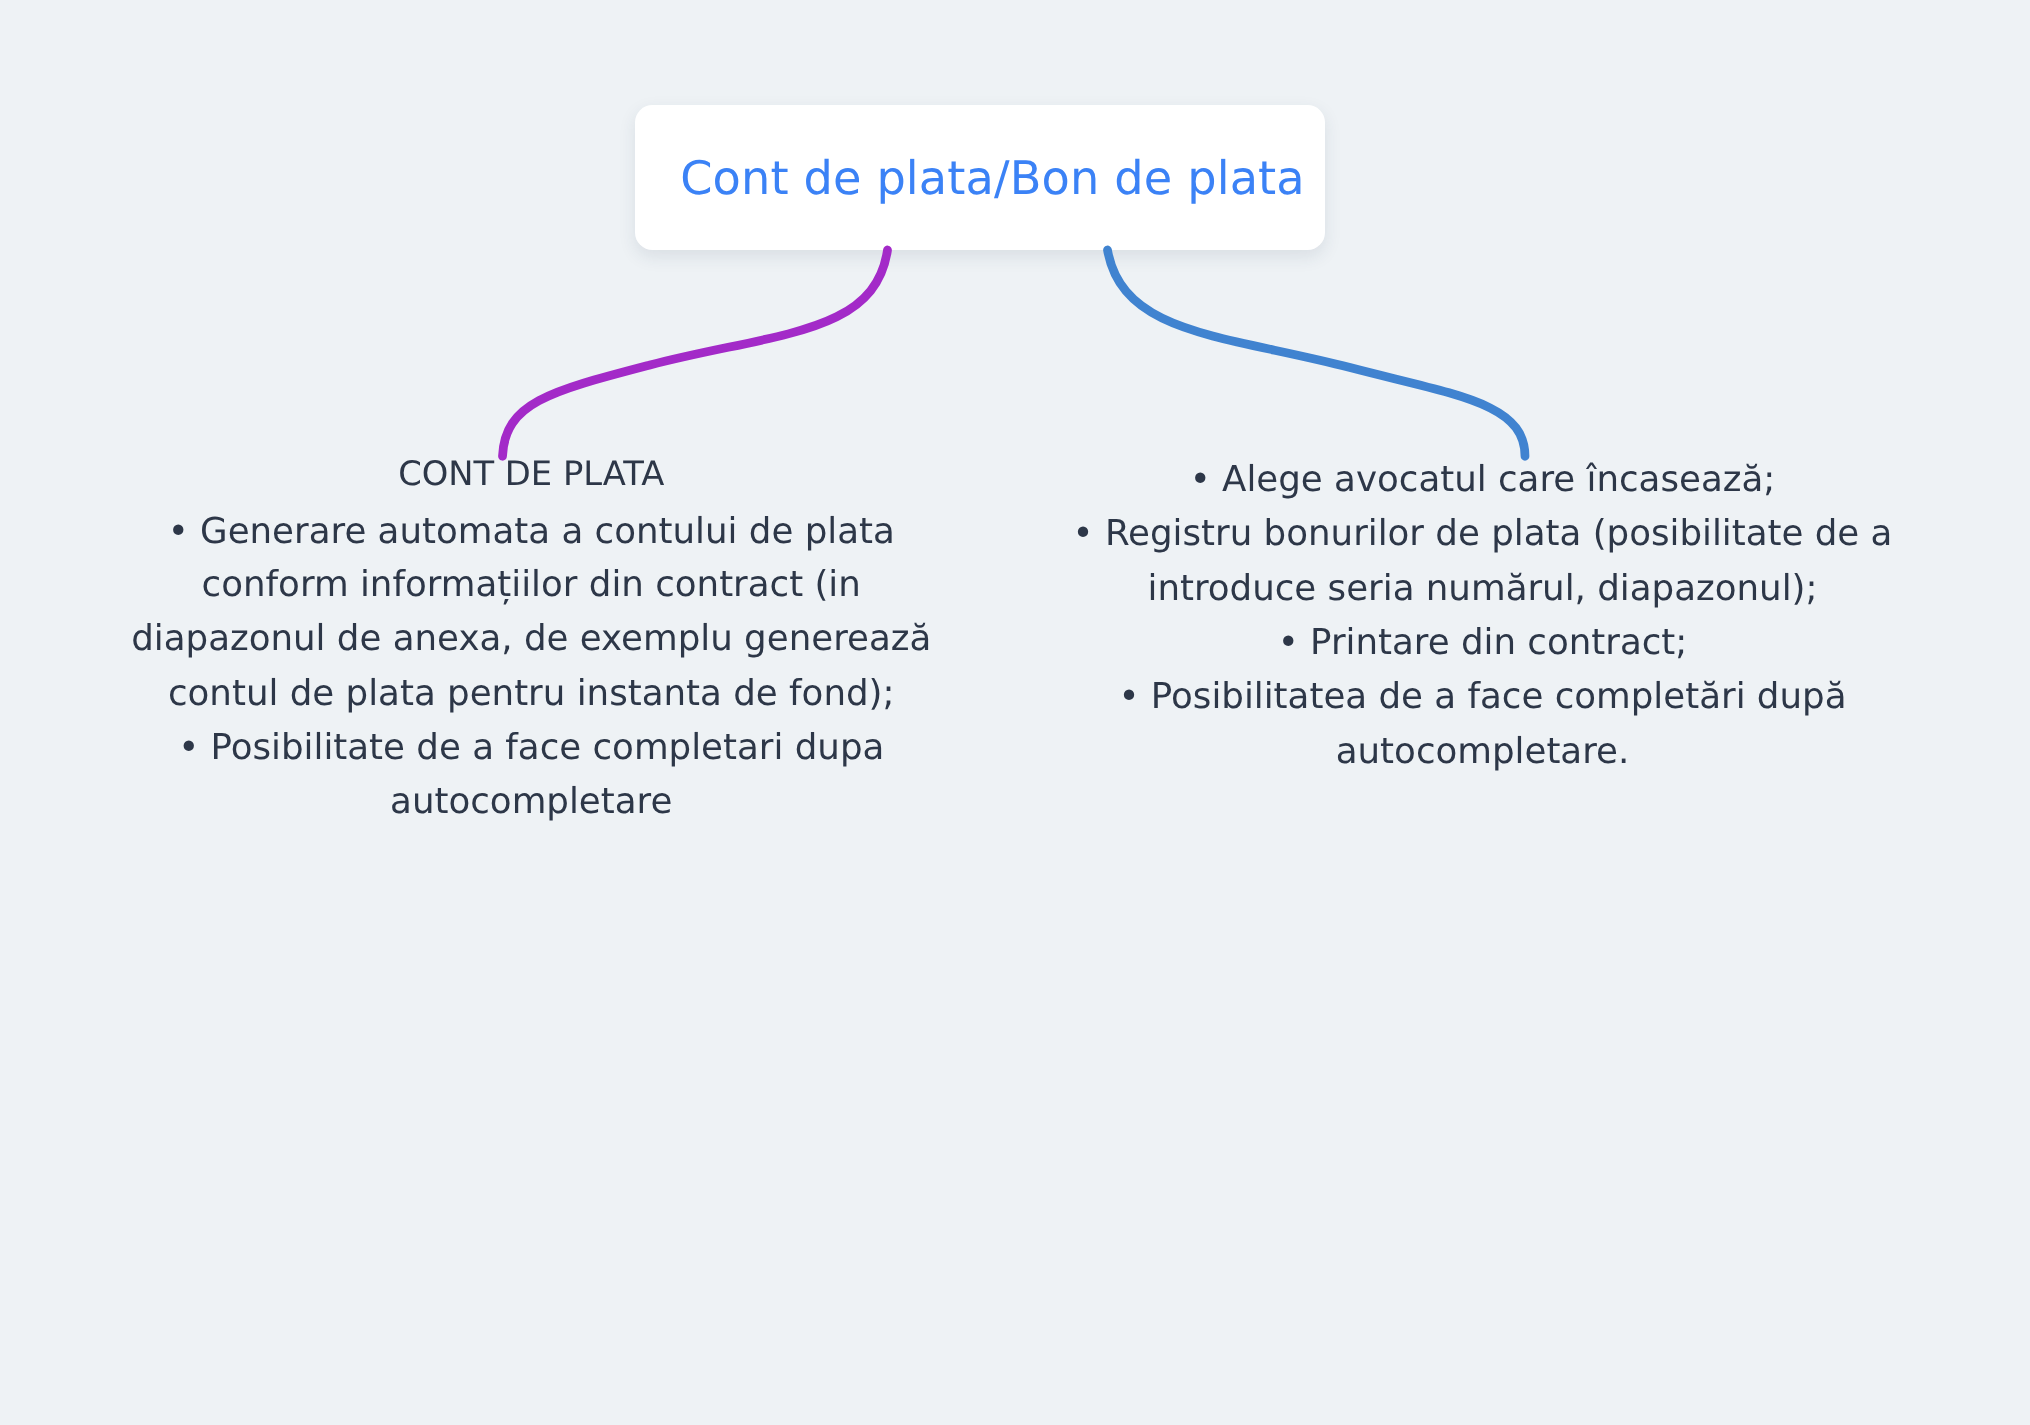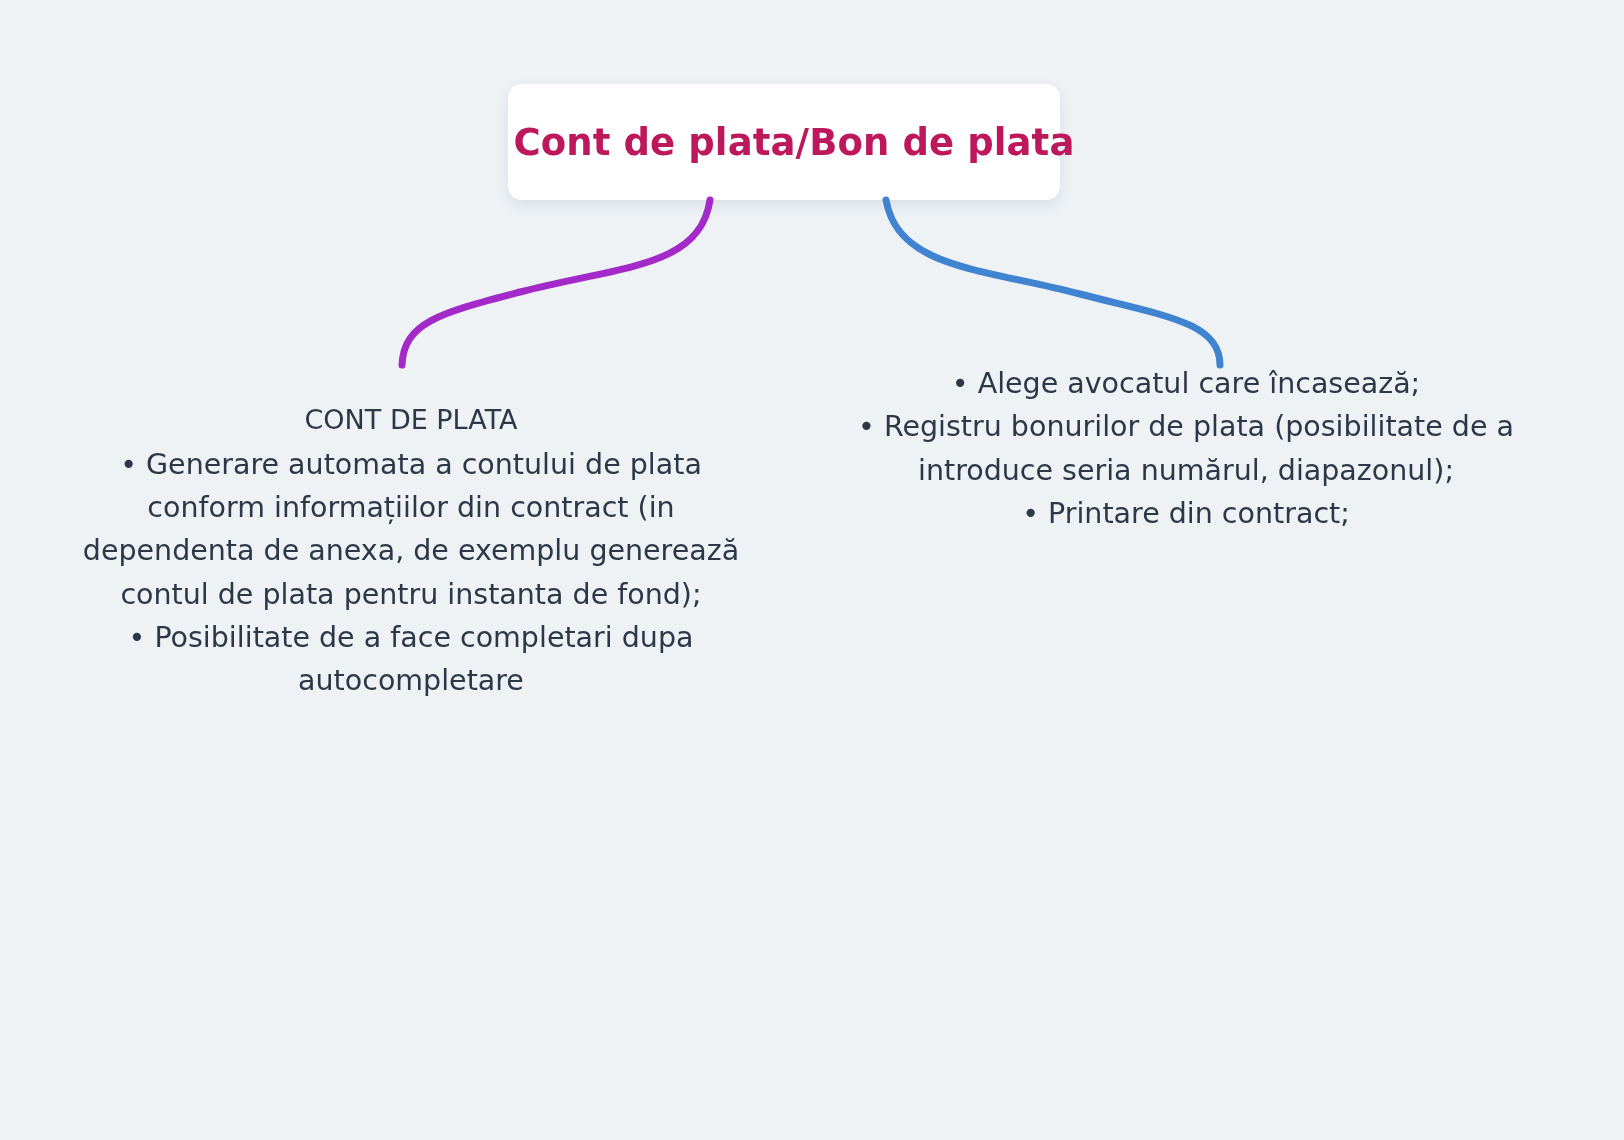--- a/index.html
+++ b/index.html
@@ -30,22 +30,22 @@
     background: #ffffff;
     border-radius: 14px;
     box-shadow: 0 5px 14px rgba(40, 60, 90, 0.10);
     display: flex;
     align-items: center;
     justify-content: center;
     box-sizing: border-box;
   }
   #root-node .root-title {
     font-size: 37px;
-    font-weight: 700;
-    color: #be185d;
+    font-weight: 400;
+    color: #3b82f6;
     letter-spacing: 0.1px;
     white-space: nowrap;
     margin-left: 20px;
   }
 
   
   #connectors {
     position: absolute;
     left: 0;
     top: 0;
@@ -54,21 +54,21 @@
     pointer-events: none;
   }
 
   
   .branch {
     position: absolute;
     top: 362px;
     text-align: center;
     color: #2d3748;
   }
-  #branch-left  { left: 81px;  width: 660px; margin-top: 40px; }
+  #branch-left  { left: 95px;  width: 660px; }
   #branch-right { left: 848px; width: 676px; }
 
   .branch-heading {
     font-size: 27px;
     font-weight: 400;
     color: #2d3748;
     line-height: 1.32;
     margin: 0 0 5px 0;
   }
   .branch-heading .note {
@@ -106,21 +106,21 @@
     <path d="M 886 200 C 898 268, 980 268, 1080 294 C 1164 316, 1220 322, 1220 365" stroke="#4083d0" stroke-width="7" stroke-linecap="round" fill="none"></path>
   </svg>
 
   <div class="branch" id="branch-left">
     <div class="branch-heading">
       <span>CONT DE PLATA</span>
     </div>
     <ul class="branch-list">
       <li>
         <span class="bullet">•</span>
-        <span>Generare automata a contului de plata conform informațiilor din contract (in dependenta de anexa, de exemplu generează contul de plata pentru instanta de fond);</span>
+        <span>Generare automata a contului de plata conform informațiilor din contract (in diapazonul de anexa, de exemplu generează contul de plata pentru instanta de fond);</span>
       </li>
       <li>
         <span class="bullet">•</span>
         <span>Posibilitate de a face completari dupa autocompletare</span>
       </li>
     </ul>
   </div>
 
   <div class="branch" id="branch-right">
     <ul class="branch-list">
@@ -129,16 +129,20 @@
         <span>Alege avocatul care încasează;</span>
       </li>
       <li>
         <span class="bullet">•</span>
         <span>Registru bonurilor de plata (posibilitate de a introduce seria numărul, diapazonul);</span>
       </li>
       <li>
         <span class="bullet">•</span>
         <span>Printare din contract;</span>
       </li>
+      <li>
+        <span class="bullet">•</span>
+        <span>Posibilitatea de a face completări după autocompletare.</span>
+      </li>
     </ul>
   </div>
 
 </div>
 
 </body></html>

